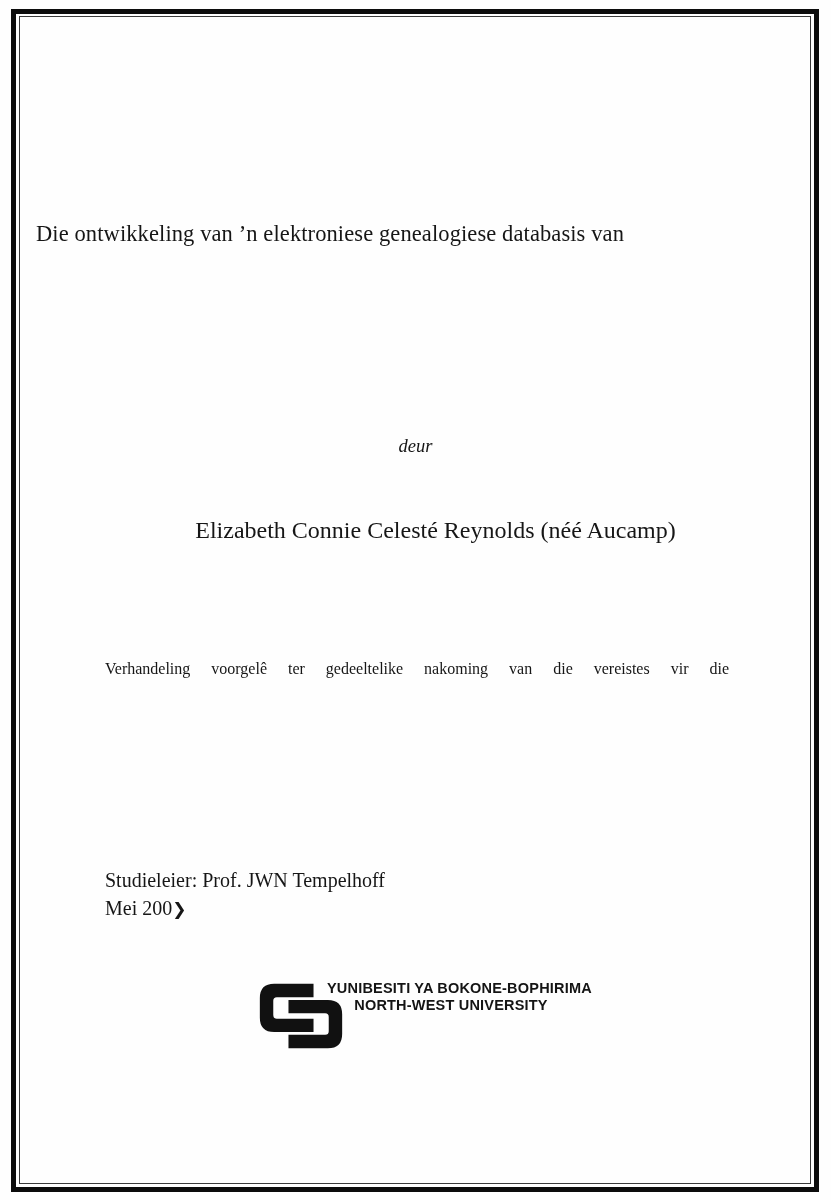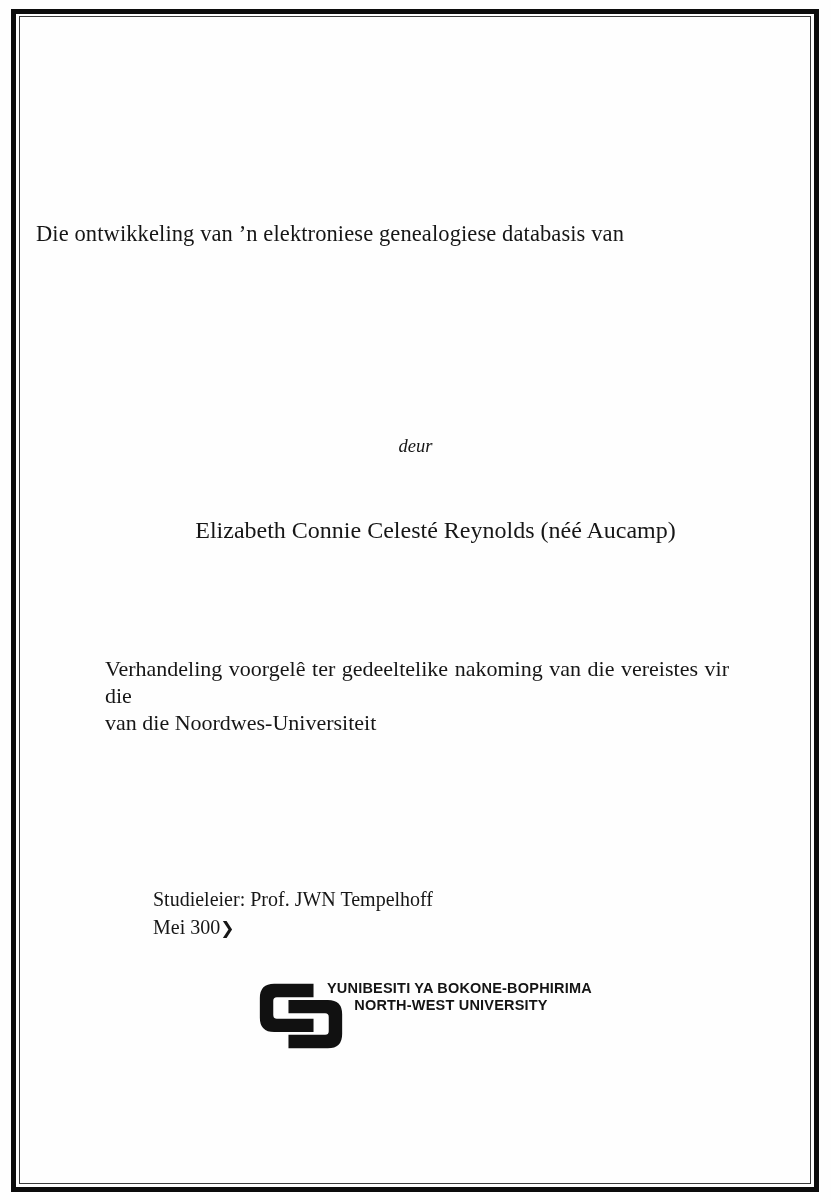--- a/index.html
+++ b/index.html
@@ -61,37 +61,36 @@
     text-align: center;
     font-size: 24px;
     margin-left: 20px;
   }
 
   .statement {
     position: absolute;
     top: 655px;
     left: 105px;
     width: 624px;
-    font-size: 22px;
+    font-size: 16px;
     line-height: 27px;
     text-align: left;
   }
   .statement .justified {
     text-align: justify;
     text-align-last: justify;
   }
   .it { font-style: italic; }
 
   .supervisor-block {
     position: absolute;
-    top: 886px;
+    top: 867px;
     left: 105px;
     font-size: 20px;
     line-height: 27.5px;
-    margin-left: 48px;
   }
   .date-glyph {
     font-family: "DejaVu Sans", sans-serif;
     font-size: 17px;
     font-weight: bold;
     letter-spacing: -1px;
   }
 
   .logo {
     position: absolute;
@@ -131,26 +130,25 @@
   <div class="title-block">
     <div>Die ontwikkeling van ’n elektroniese genealogiese databasis van</div>
   </div>
 
   <div class="byline">deur</div>
 
   <div class="author">Elizabeth Connie Celesté Reynolds (néé Aucamp)</div>
 
   <div class="statement">
     <div class="justified">Verhandeling voorgelê ter gedeeltelike nakoming van die vereistes vir die</div>
-    <div>van die Noordwes-Universiteit</div>
   </div>
 
   <div class="supervisor-block">
     <div>Studieleier: Prof. JWN Tempelhoff</div>
-    <div><span>Mei 300</span><span class="date-glyph">❯</span></div>
+    <div><span>Mei 200</span><span class="date-glyph">❯</span></div>
   </div>
 
   <div class="logo">
     <svg class="logo-mark" width="96" height="68" viewBox="0 0 100 76" aria-hidden="true">
 
       <path fill="#111111" d="M64 2 L20 2 Q4 2 4 18 L4 40 Q4 56 20 56 L64 56 L64 41 L23 41 Q19 41 19 37 L19 21 Q19 17 23 17 L64 17 Z"></path>
 
       <path fill="#111111" d="M36 74 L80 74 Q96 74 96 58 L96 36 Q96 20 80 20 L36 20 L36 35 L77 35 Q81 35 81 39 L81 55 Q81 59 77 59 L36 59 Z"></path>
     </svg>
     <div class="logo-text">

